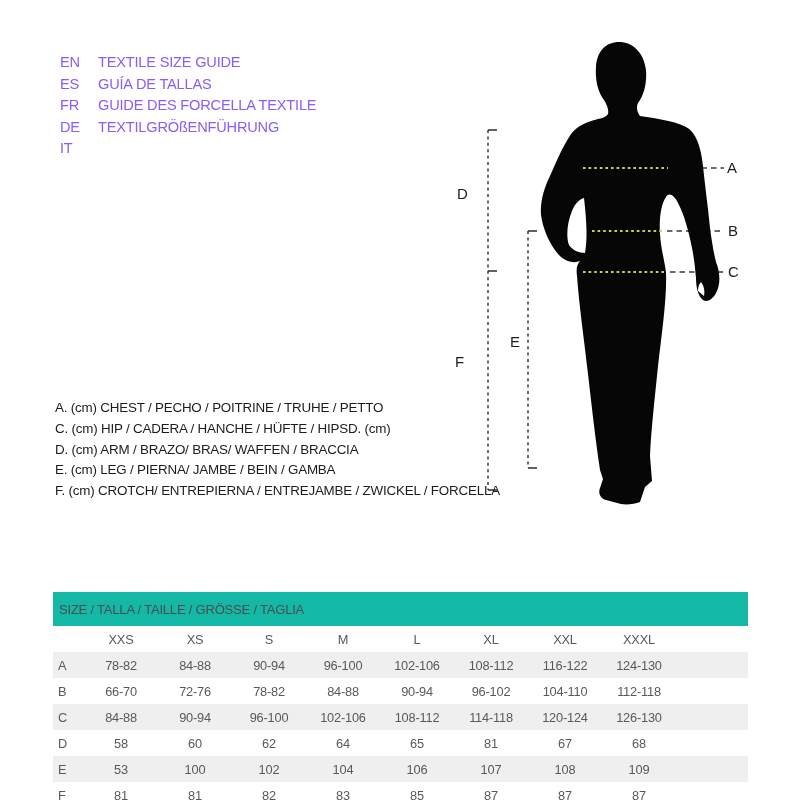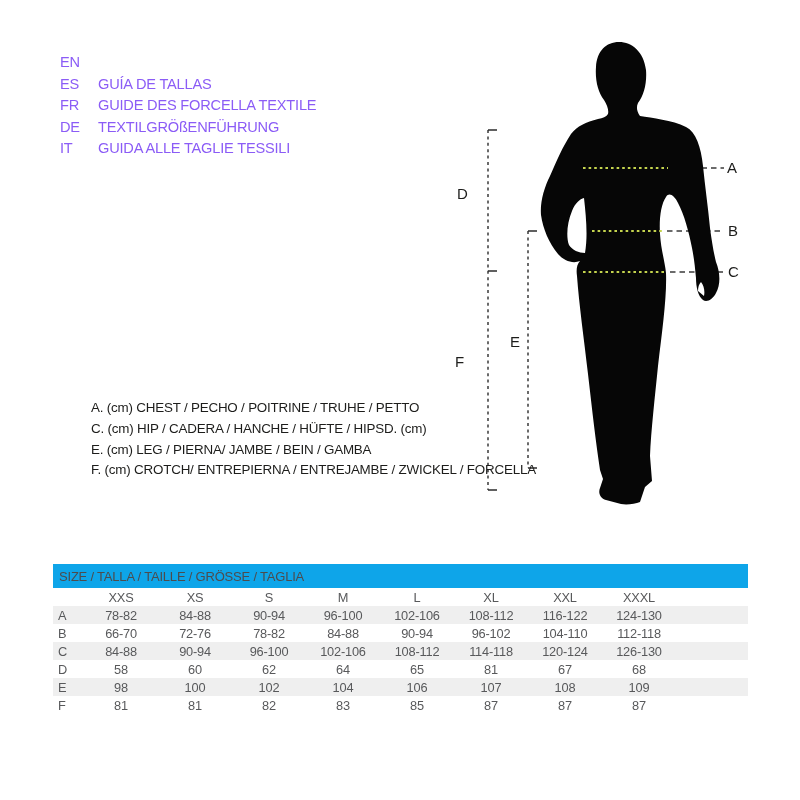--- a/index.html
+++ b/index.html
@@ -17,67 +17,67 @@
 
   
   .figure { position:absolute; left:440px; top:20px; width:320px; height:500px; }
   .dash  { stroke:#3b3b3b; stroke-width:1.7; stroke-dasharray:5.5 4; fill:none; }
   .vdash { stroke:#2c2c2c; stroke-width:1.4; stroke-dasharray:3 3.4; fill:none; }
   .tick  { stroke:#2c2c2c; stroke-width:1.4; fill:none; }
   .dots path { stroke-width:2.2; stroke-dasharray:2.6 3; fill:none; }
   .fig-labels text { font-family:"Liberation Sans",sans-serif; font-size:15px; fill:#1d1d1b; }
 
   
-  .measure-list { position:absolute; left:55px; top:398px;margin-left:36px; }
+  .measure-list { position:absolute; left:55px; top:398px; }
   .m-line { line-height:20.8px; font-size:13.4px; letter-spacing:-0.2px; color:#1d1d1b; white-space:nowrap; }
 
   
   .gender { position:absolute; left:57px; top:532px; font-size:13.4px; letter-spacing:-0.2px; color:#1d1d1b; }
 
   
   .size-table { position:absolute; left:53px; top:564px; width:695px; }
   .t-bar {
-    height:24px; background:#0ea5e9; color:#4c4c4e;
+    height:34px; background:#14b8a6; color:#4c4c4e;
     display:flex; align-items:center; padding-left:6px; box-sizing:border-box;
-    font-size:13px; letter-spacing:-0.2px;
+    font-size:13px; letter-spacing:-0.2px;margin-top:28px;
   }
   .t-row {
     display:grid; grid-template-columns:31px repeat(8,74px) 1fr;
-    height:18px; align-items:center;
+    height:26px; align-items:center;
     font-size:12.8px; color:#58595b; letter-spacing:-0.2px;
   }
   .t-row .lbl { padding-left:5px; text-align:left; }
   .t-cell { text-align:center; }
   .t-head { color:#58595b; }
   .odd { background:#efefef; }
 </style>
 </head>
 <body>
 
 <div class="canvas">
 
   <div class="lang-block">
     <div class="lang-row">
       <span class="lang-code">EN</span>
+      <span class="lang-title">TEXTILE SIZE GUIDE</span>
     </div>
     <div class="lang-row">
       <span class="lang-code">ES</span>
       <span class="lang-title">GUÍA DE TALLAS</span>
     </div>
     <div class="lang-row">
       <span class="lang-code">FR</span>
       <span class="lang-title">GUIDE DES FORCELLA TEXTILE</span>
     </div>
     <div class="lang-row">
       <span class="lang-code">DE</span>
       <span class="lang-title">TEXTILGRÖßENFÜHRUNG</span>
     </div>
     <div class="lang-row">
       <span class="lang-code">IT</span>
-      <span class="lang-title">GUIDA ALLE TAGLIE TESSILI</span>
     </div>
   </div>
 
   <svg class="figure" viewBox="440 20 320 500" xmlns="http://www.w3.org/2000/svg">
 
     <g>
       <path class="dash" d="M692 168 H724"></path>
       <path class="dash" d="M667 231 H724"></path>
       <path class="dash" d="M670 272 H723"></path>
       <path class="vdash" d="M488 130 V490"></path>
@@ -113,20 +113,21 @@
       <text x="728" y="277">C</text>
       <text x="457" y="199">D</text>
       <text x="510" y="347">E</text>
       <text x="455" y="367">F</text>
     </g>
   </svg>
 
   <div class="measure-list">
     <div class="m-line">A. (cm) CHEST / PECHO / POITRINE / TRUHE / PETTO</div>
     <div class="m-line">C. (cm) HIP / CADERA / HANCHE / HÜFTE / HIPSD. (cm)</div>
+    <div class="m-line">D. (cm) ARM / BRAZO/ BRAS/ WAFFEN / BRACCIA</div>
     <div class="m-line">E. (cm) LEG / PIERNA/ JAMBE / BEIN / GAMBA</div>
     <div class="m-line">F. (cm) CROTCH/ ENTREPIERNA / ENTREJAMBE / ZWICKEL / FORCELLA</div>
   </div>
 
 
   <div class="size-table">
     <div class="t-bar">
       <span>SIZE / TALLA / TAILLE / GRÖSSE / TAGLIA</span>
     </div>
 
@@ -185,21 +186,21 @@
       <span class="t-cell">62</span>
       <span class="t-cell">64</span>
       <span class="t-cell">65</span>
       <span class="t-cell">81</span>
       <span class="t-cell">67</span>
       <span class="t-cell">68</span>
     </div>
 
     <div class="t-row odd">
       <span class="lbl">E</span>
-      <span class="t-cell">98</span>
+      <span class="t-cell">53</span>
       <span class="t-cell">100</span>
       <span class="t-cell">102</span>
       <span class="t-cell">104</span>
       <span class="t-cell">106</span>
       <span class="t-cell">107</span>
       <span class="t-cell">108</span>
       <span class="t-cell">109</span>
     </div>
 
     <div class="t-row">

